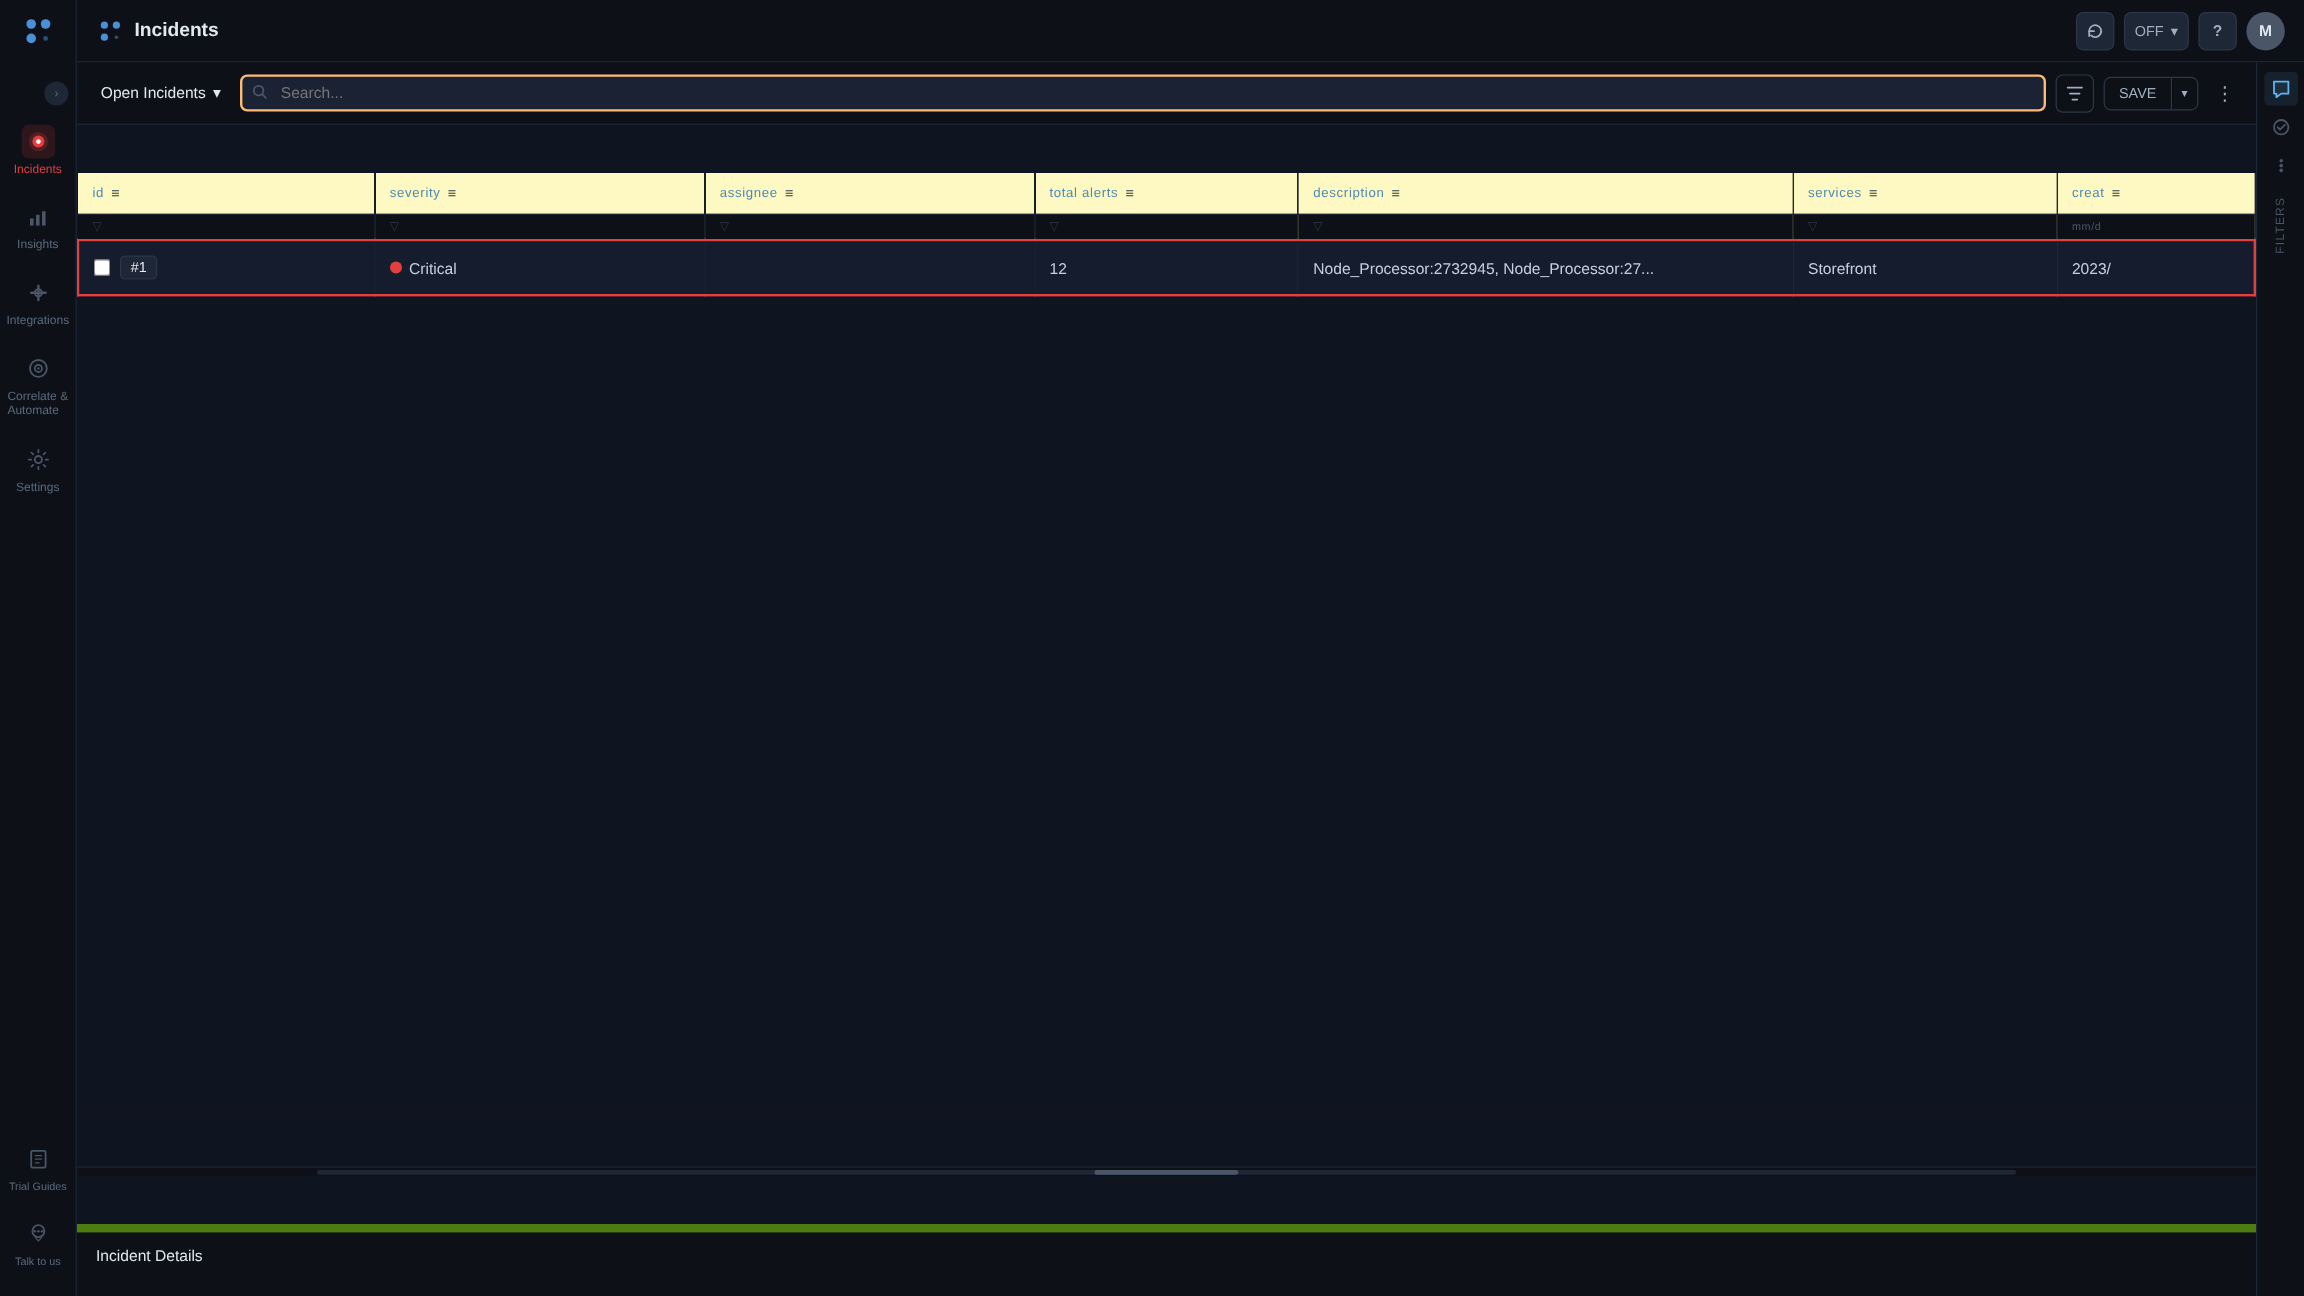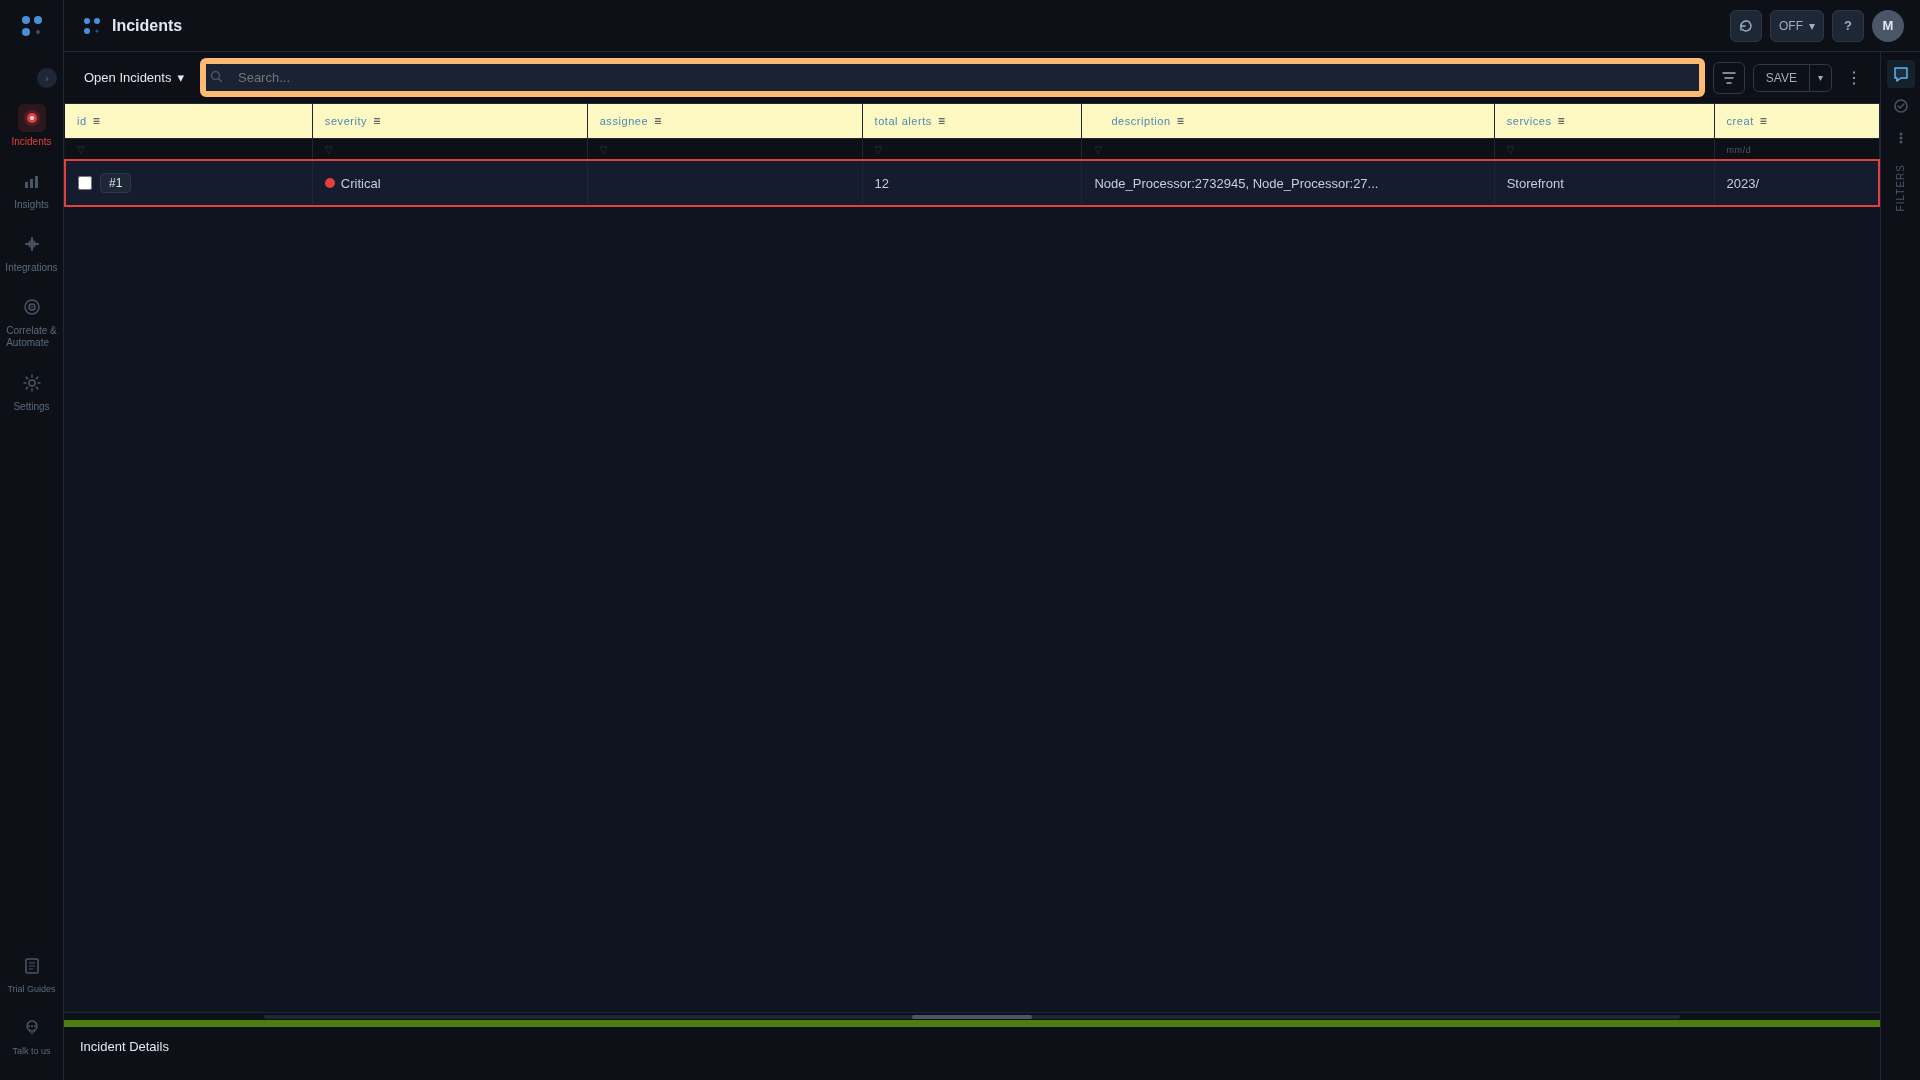--- a/index.html
+++ b/index.html
@@ -163,20 +163,21 @@
       font-size: 13px;
     }
 
     
     .content-area {
       flex: 1;
       display: flex;
       flex-direction: column;
       overflow: hidden;
       position: relative;
+      gap: 40px;
     }
 
     
     .toolbar {
       height: 52px;
       background: #0d1117;
       border-bottom: 1px solid #1e2736;
       display: flex;
       align-items: center;
       padding: 0 12px;
@@ -197,21 +198,21 @@
       border-radius: 4px;
       white-space: nowrap;
     }
     .search-wrap {
       flex: 1;
       position: relative;
     }
     .search-input {
       width: 100%;
       background: #1a2233;
-      border: 6px solid #fdba74;
+      border: 2px solid #fdba74;
       border-radius: 6px;
       color: #a0aec0;
       padding: 6px 12px 6px 32px;
       font-size: 13px;
       outline: none;
     }
     .search-icon-pos {
       position: absolute;
       left: 10px;
       top: 50%;
@@ -636,21 +637,21 @@
                 </div>
               </th>
               <th style="width:160px;">
                 <div class="th-inner">
                   <span style="color:#4a8ab5;">total alerts</span>
                   <span class="col-menu">≡</span>
                 </div>
               </th>
               <th style="width:300px;">
                 <div class="th-inner">
-                  <span style="color:#4a8ab5;margin-left:17px;">description</span>
+                  <span style="color:#4a8ab5;">description</span>
                   <span class="col-menu">≡</span>
                 </div>
               </th>
               <th style="width:160px;">
                 <div class="th-inner">
                   <span style="color:#4a8ab5;">services</span>
                   <span class="col-menu">≡</span>
                 </div>
               </th>
               <th style="width:120px;">

